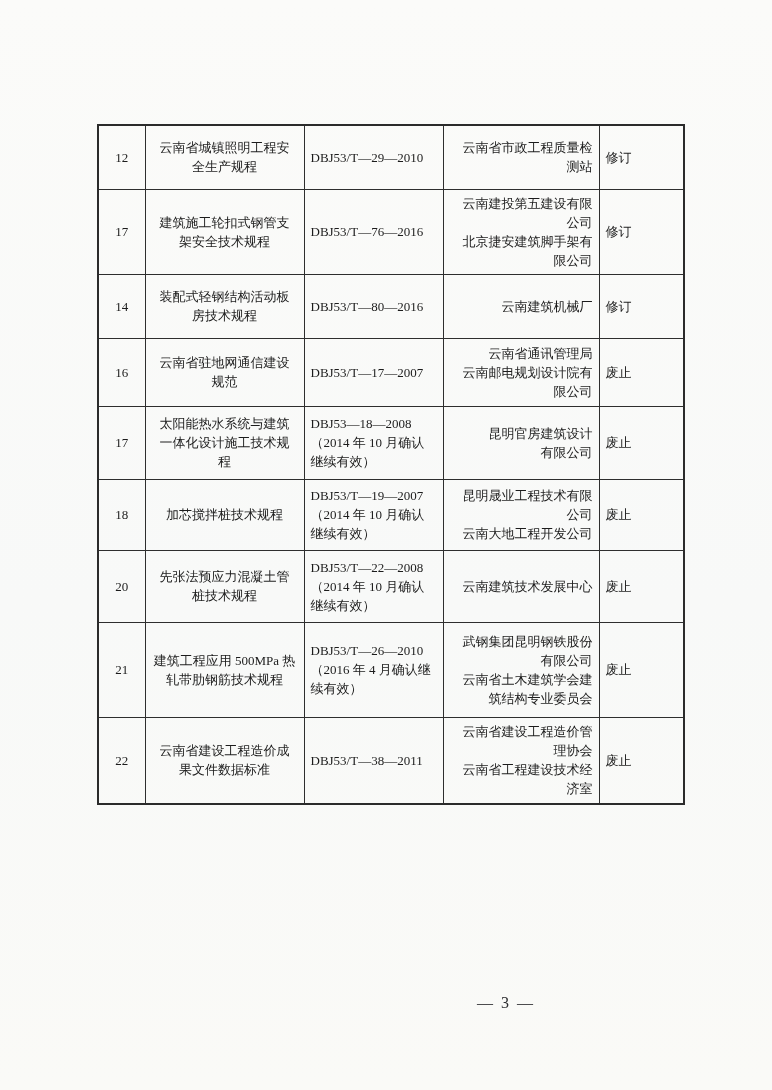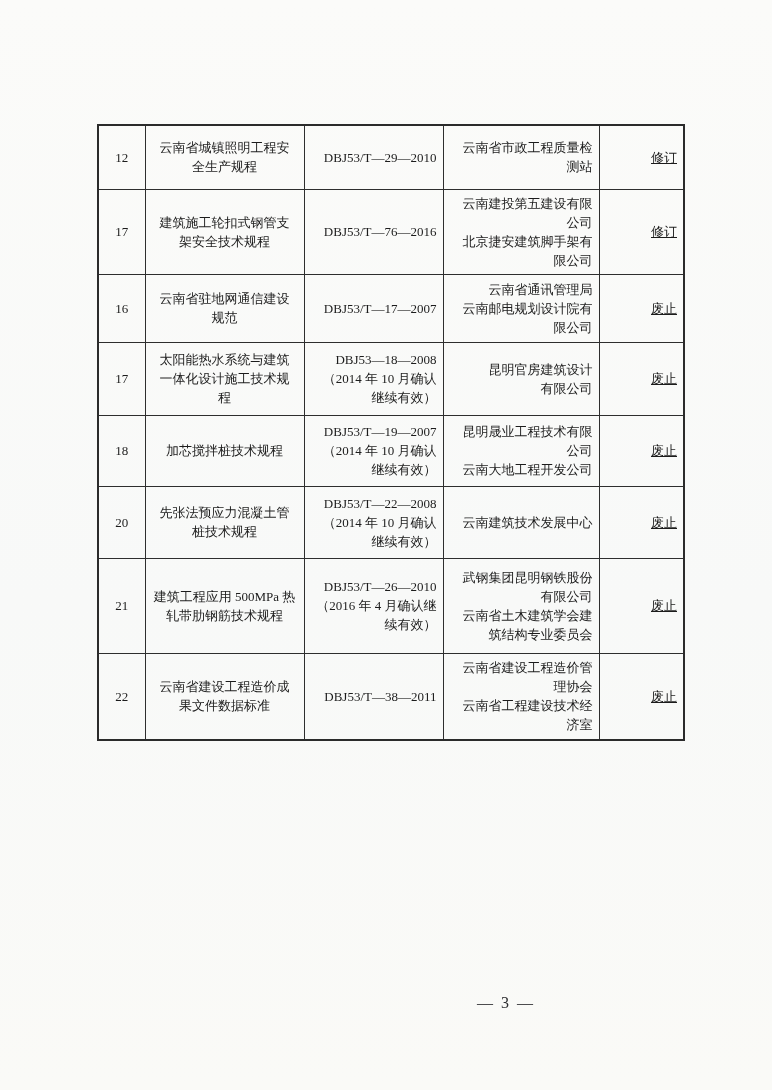--- a/index.html
+++ b/index.html
@@ -45,36 +45,35 @@
     font-family: "Liberation Serif", "DejaVu Serif", serif;
     font-size: 13.5px;
   }
   td.c-title {
     text-align: center;
     white-space: pre-line;
     padding-left: 9px;
     padding-right: 4px;
   }
   td.c-code {
-    text-align: right;
+    text-align: left;
     white-space: pre-line;
     padding-left: 3px;
     padding-right: 3px;
     margin-left: 24px;
   }
   td.c-org {
     text-align: right;
     white-space: pre-line;
     padding-left: 9px;
     padding-right: 3px;
   }
   td.c-status {
-    text-align: right;
+    text-align: left;
     font-size: 13.5px;
-    text-decoration: underline;
   }
   .page-number {
     position: absolute;
     top: 994px;
     left: 0;
     width: 100%;
     text-align: center;
     font-size: 16px;
     letter-spacing: 2px;
     color: #2d2d30;
@@ -113,20 +112,28 @@
           <td class="c-no">17</td>
           <td class="c-title">建筑施工轮扣式钢管支
 架安全技术规程</td>
           <td class="c-code">DBJ53/T—76—2016</td>
           <td class="c-org">云南建投第五建设有限
 公司
 北京捷安建筑脚手架有
 限公司</td>
           <td class="c-status">修订</td>
         </tr>
+        <tr style="height:64px">
+          <td class="c-no">14</td>
+          <td class="c-title">装配式轻钢结构活动板
+房技术规程</td>
+          <td class="c-code">DBJ53/T—80—2016</td>
+          <td class="c-org">云南建筑机械厂</td>
+          <td class="c-status">修订</td>
+        </tr>
         <tr style="height:68px">
           <td class="c-no">16</td>
           <td class="c-title">云南省驻地网通信建设
 规范</td>
           <td class="c-code">DBJ53/T—17—2007</td>
           <td class="c-org">云南省通讯管理局
 云南邮电规划设计院有
 限公司</td>
           <td class="c-status">废止</td>
         </tr>

